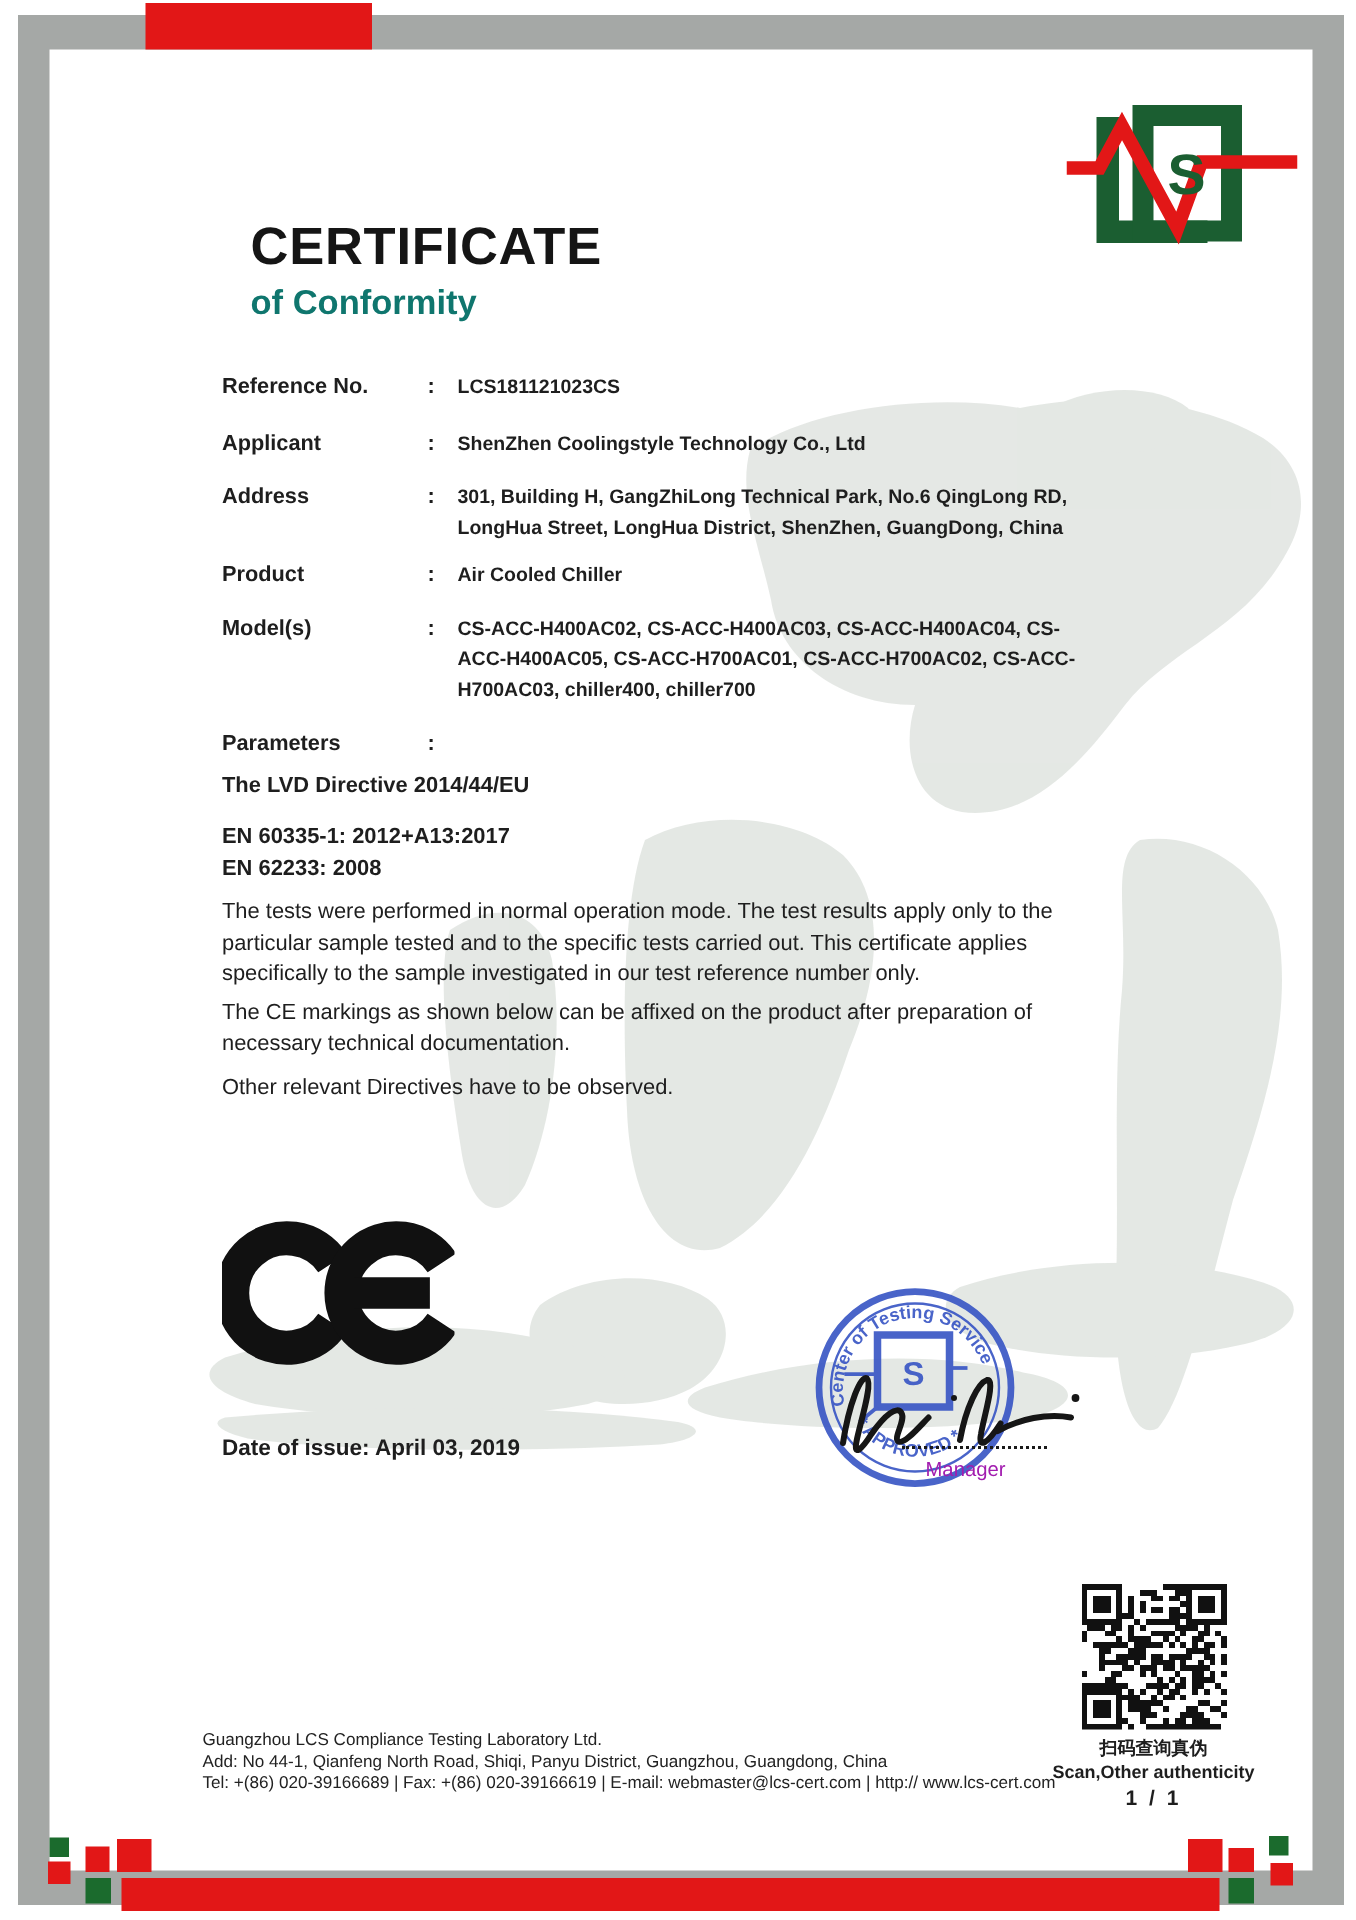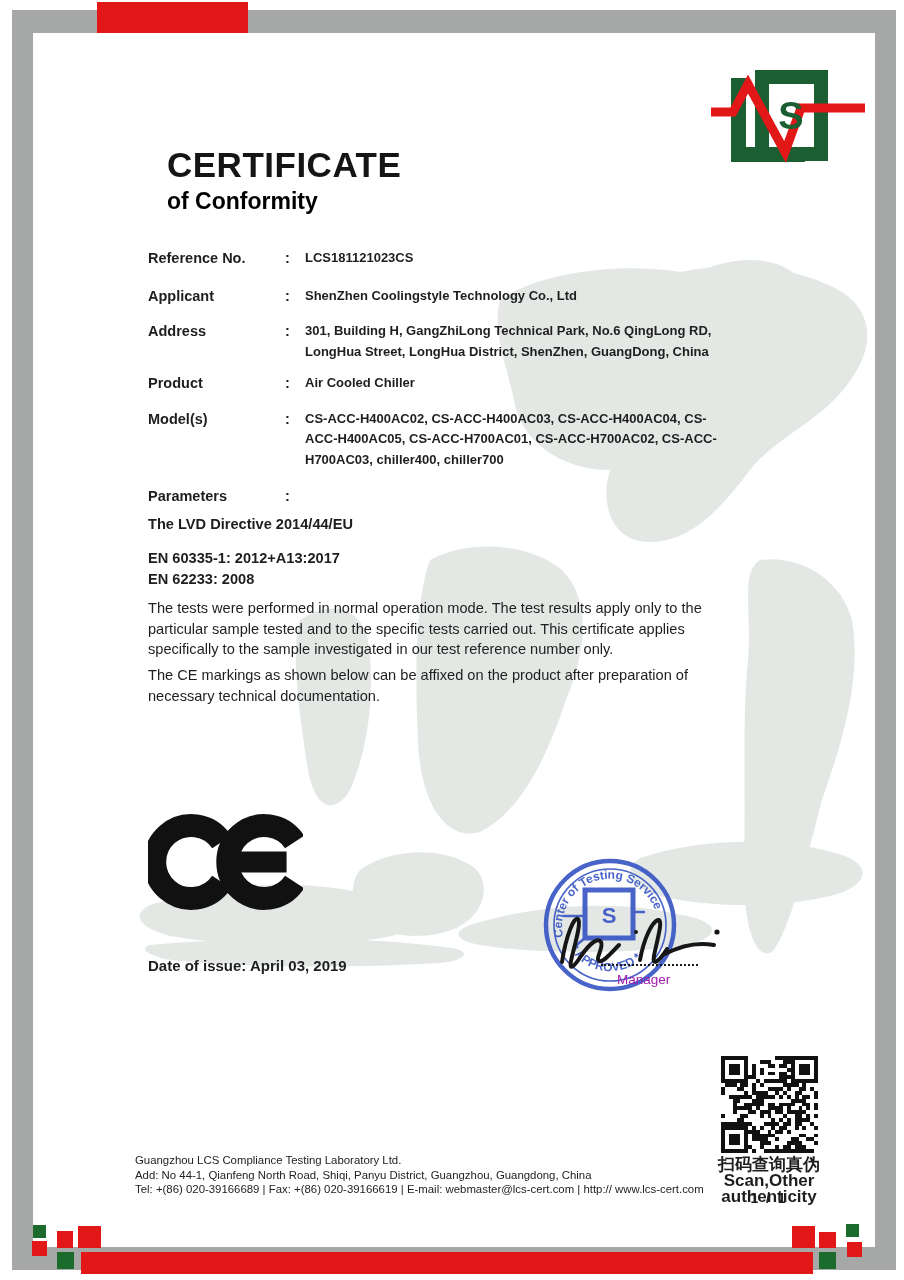--- a/index.html
+++ b/index.html
@@ -16,34 +16,34 @@
   .mark { position:absolute; z-index:4; }
   .red { background:#e21717; }
   .green { background:#1b6b2d; }
   
   #worldmap { position:absolute; left:0; top:0; z-index:1; }
   
   .content { position:absolute; z-index:2; }
   .z4 { z-index:5; }
   
   .title-main { font-size:35px; font-weight:bold; letter-spacing:0.5px; color:#151515; }
-  .title-sub { font-size:23px; font-weight:bold; margin-top:3px; color:#000000; }
+  .title-sub { font-size:23px; font-weight:bold; margin-top:3px; color:#0f766e; }
   
   .fields { width:575px; }
   .frow { display:grid; grid-template-columns:137px 20px 1fr; }
   .flabel { font-size:14.5px; font-weight:bold; }
   .fcolon { font-size:14.5px; font-weight:bold; }
   .fvalue { font-size:13px; font-weight:bold; line-height:20.5px; white-space:pre-line; }
   .frow .flabel, .frow .fcolon { line-height:20.5px; }
   
   .para { font-size:14.6px; line-height:20.4px; white-space:pre-line; }
   .bold { font-weight:bold; }
   
   .footer-text { font-size:11.4px; line-height:14.6px; color:#222; }
-  .qr-caption { font-size:17px; font-weight:bold; text-align:center; line-height:16px; }
+  .qr-caption { font-size:12px; font-weight:bold; text-align:center; line-height:16px; }
   .page-no { font-size:14px; font-weight:bold; text-align:center; letter-spacing:2px; }
   .sig-dots { border-bottom:2px dotted #1a1a1a; }
   .manager { font-size:13.5px; color:#a21caf; }
 </style>
 </head>
 <body>
 
 <svg id="worldmap" width="904" height="1280" viewBox="0 0 904 1280">
   <g fill="#cfd6cf" opacity="0.55" stroke="none">
     <path d="M500,300 C540,272 620,262 680,272 C740,260 802,268 842,292 C870,310 874,340 858,368 C830,420 780,432 750,470 C720,510 690,542 650,542 C610,542 600,502 610,470 C560,470 520,440 514,400 C505,360 492,330 500,300 Z"></path>
@@ -130,20 +130,21 @@
 
 <div class="content" style="left:148px;top:514px;width:585px;">
   <p class="para bold" style="margin-bottom:14px;">The LVD Directive 2014/44/EU</p>
   <p class="para bold" style="margin-bottom:9px;">EN 60335-1: 2012+A13:2017
 EN 62233: 2008</p>
   <p class="para" style="margin-bottom:6px;">The tests were performed in normal operation mode. The test results apply only to the
 particular sample tested and to the specific tests carried out. This certificate applies
 specifically to the sample investigated in our test reference number only.</p>
   <p class="para" style="margin-bottom:9px;">The CE markings as shown below can be affixed on the product after preparation of
 necessary technical documentation.</p>
+  <p class="para">Other relevant Directives have to be observed.</p>
 </div>
 
 <div class="content" style="left:148px;top:810px;">
   <svg width="155" height="104" viewBox="0 0 170 110">
     <path d="M80.8,33 A40,40 0 1 0 80.8,77" fill="none" stroke="#111111" stroke-width="25"></path>
     <path d="M160.8,33 A40,40 0 1 0 160.8,77" fill="none" stroke="#111111" stroke-width="25"></path>
     <path d="M96,55 H152" stroke="#111111" stroke-width="23"></path>
   </svg>
 </div>
 

